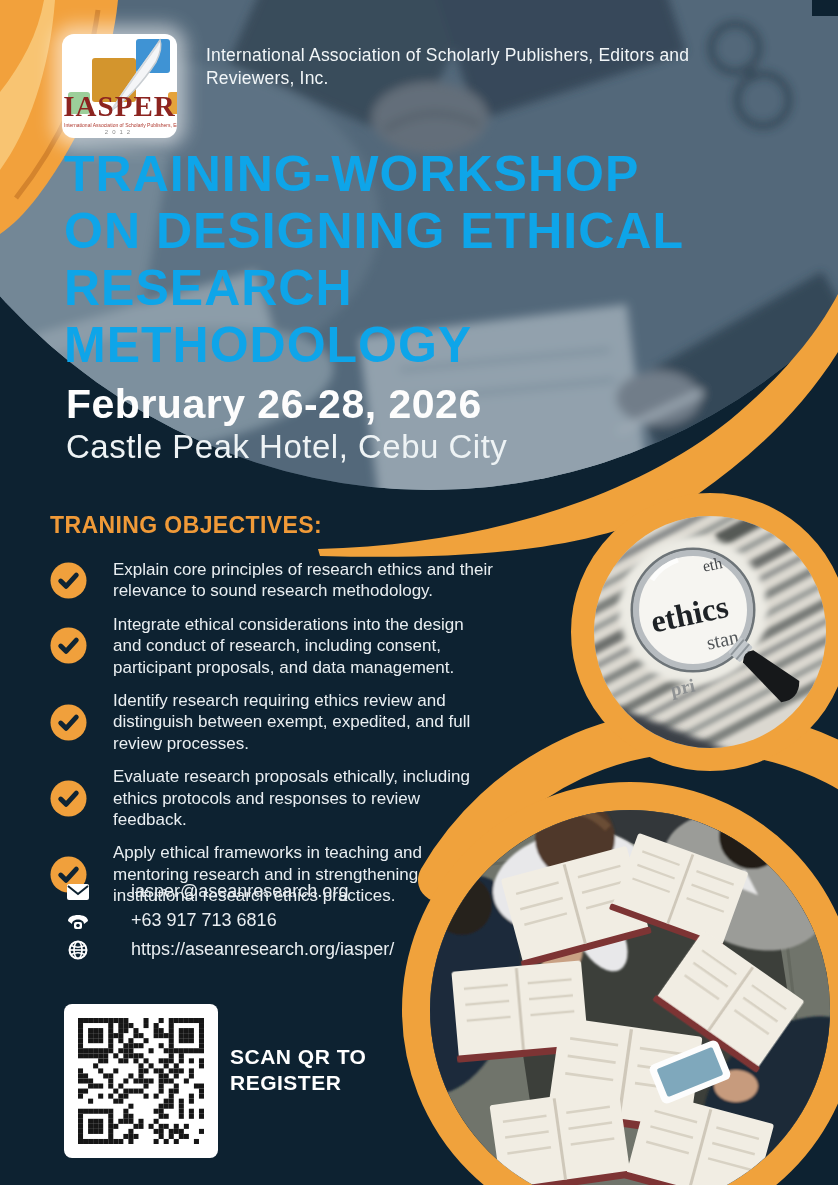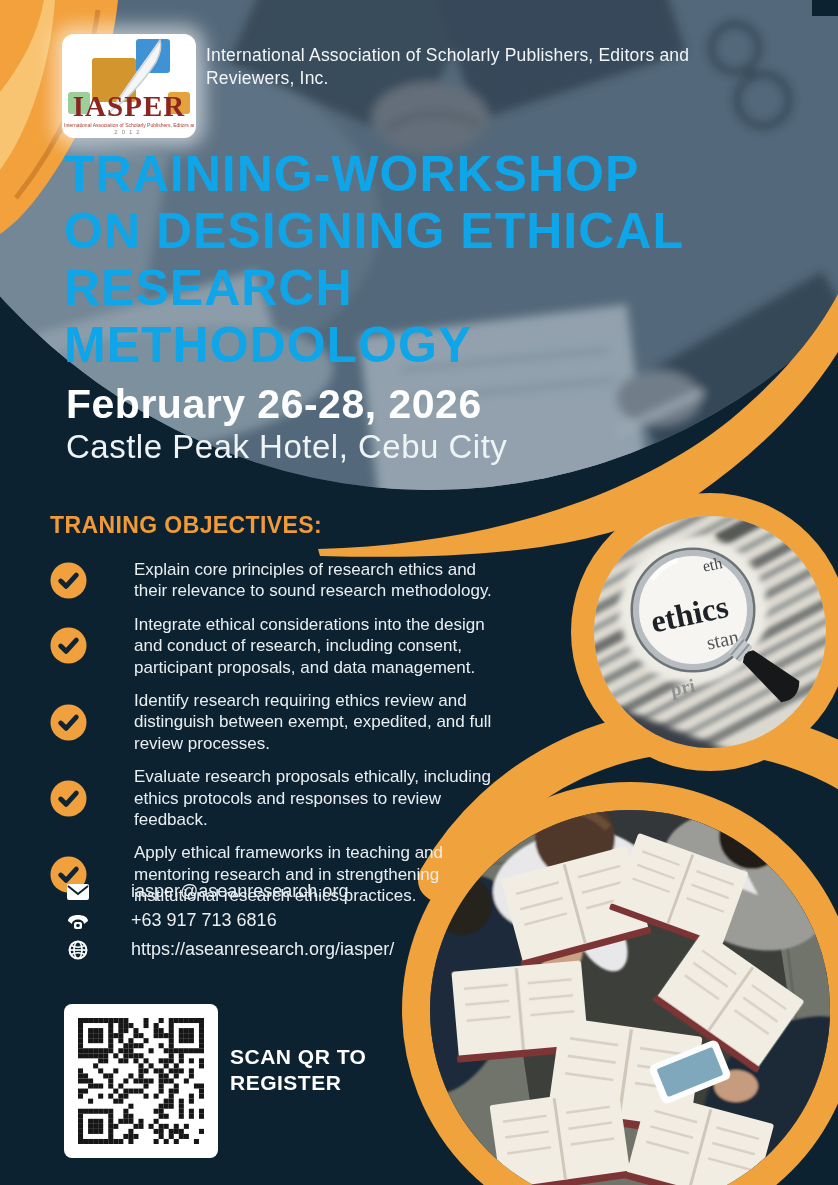--- a/index.html
+++ b/index.html
@@ -5,21 +5,21 @@
   html,body{margin:0;padding:0;background:#223;}
   .poster{
     position:relative;width:838px;height:1185px;overflow:hidden;
     background:#0d2231;font-family:"Liberation Sans",sans-serif;
     -webkit-font-smoothing:antialiased;
   }
   .bg{position:absolute;left:0;top:0;width:838px;height:1185px;display:block;}
   .fg{position:absolute;z-index:2;}
 
   
-  .logo{left:62px;top:34px;width:134px;height:104px;background:#fff;border-radius:12px;
+  .logo{left:62px;top:34px;width:115px;height:104px;background:#fff;border-radius:12px;
         box-shadow:0 0 18px 9px rgba(255,255,255,.55);overflow:hidden;}
   .sq{position:absolute;border-radius:3px;}
   .sq-blue{left:74px;top:5px;width:34px;height:34px;background:#3f93d4;}
   .sq-gold{left:30px;top:24px;width:44px;height:44px;background:#d3952d;}
   .sq-green{left:6px;top:58px;width:22px;height:22px;background:#9ccf9a;}
   .sq-orange{left:106px;top:58px;width:22px;height:22px;background:#e5a33b;}
   .logo-acronym{position:absolute;left:0;top:56px;width:100%;text-align:center;
         font-family:"Liberation Serif",serif;font-weight:bold;font-size:29px;
         color:#8c2420;letter-spacing:1px;}
   .logo-tagline{position:absolute;left:2px;top:88px;width:130px;text-align:center;
@@ -32,21 +32,21 @@
 
   .title{left:64px;top:146px;margin:0;font-size:50px;line-height:57px;font-weight:bold;
         color:#0ea5e9;letter-spacing:1px;}
   .title span{display:block;}
 
   .date{left:66px;top:381px;font-size:41px;font-weight:bold;color:#fdfdfd;letter-spacing:.5px;}
   .venue{left:66px;top:428px;font-size:33px;color:#eef3f5;letter-spacing:.5px;}
 
   .objectives{left:50px;top:512px;width:452px;}
   .objectives h2{margin:0 0 20px 0;font-size:23px;color:#f09a38;letter-spacing:.4px;}
-  .obj-item{display:flex;align-items:center;margin-bottom:12px;gap:21px;}
+  .obj-item{display:flex;align-items:center;margin-bottom:12px;}
   .check{flex:0 0 37px;width:37px;height:37px;margin-right:26px;}
   .obj-item p{margin:0;width:380px;font-size:17px;line-height:21.4px;color:#e9eef1;}
 
   .contact{left:66px;top:881px;}
   .contact h2{margin:0 0 12px 0;font-size:21px;color:#ffffff;letter-spacing:.4px;}
   .c-row{display:flex;align-items:center;margin-bottom:8px;font-size:18px;color:#e9eef1;gap:27px;}
   .c-ic{width:24px;height:20px;margin-right:14px;flex:0 0 24px;}
 
   .qr-block{left:64px;top:1004px;width:420px;height:160px;}
   .qr-box{position:absolute;left:0;top:0;width:154px;height:154px;background:#ffffff;

